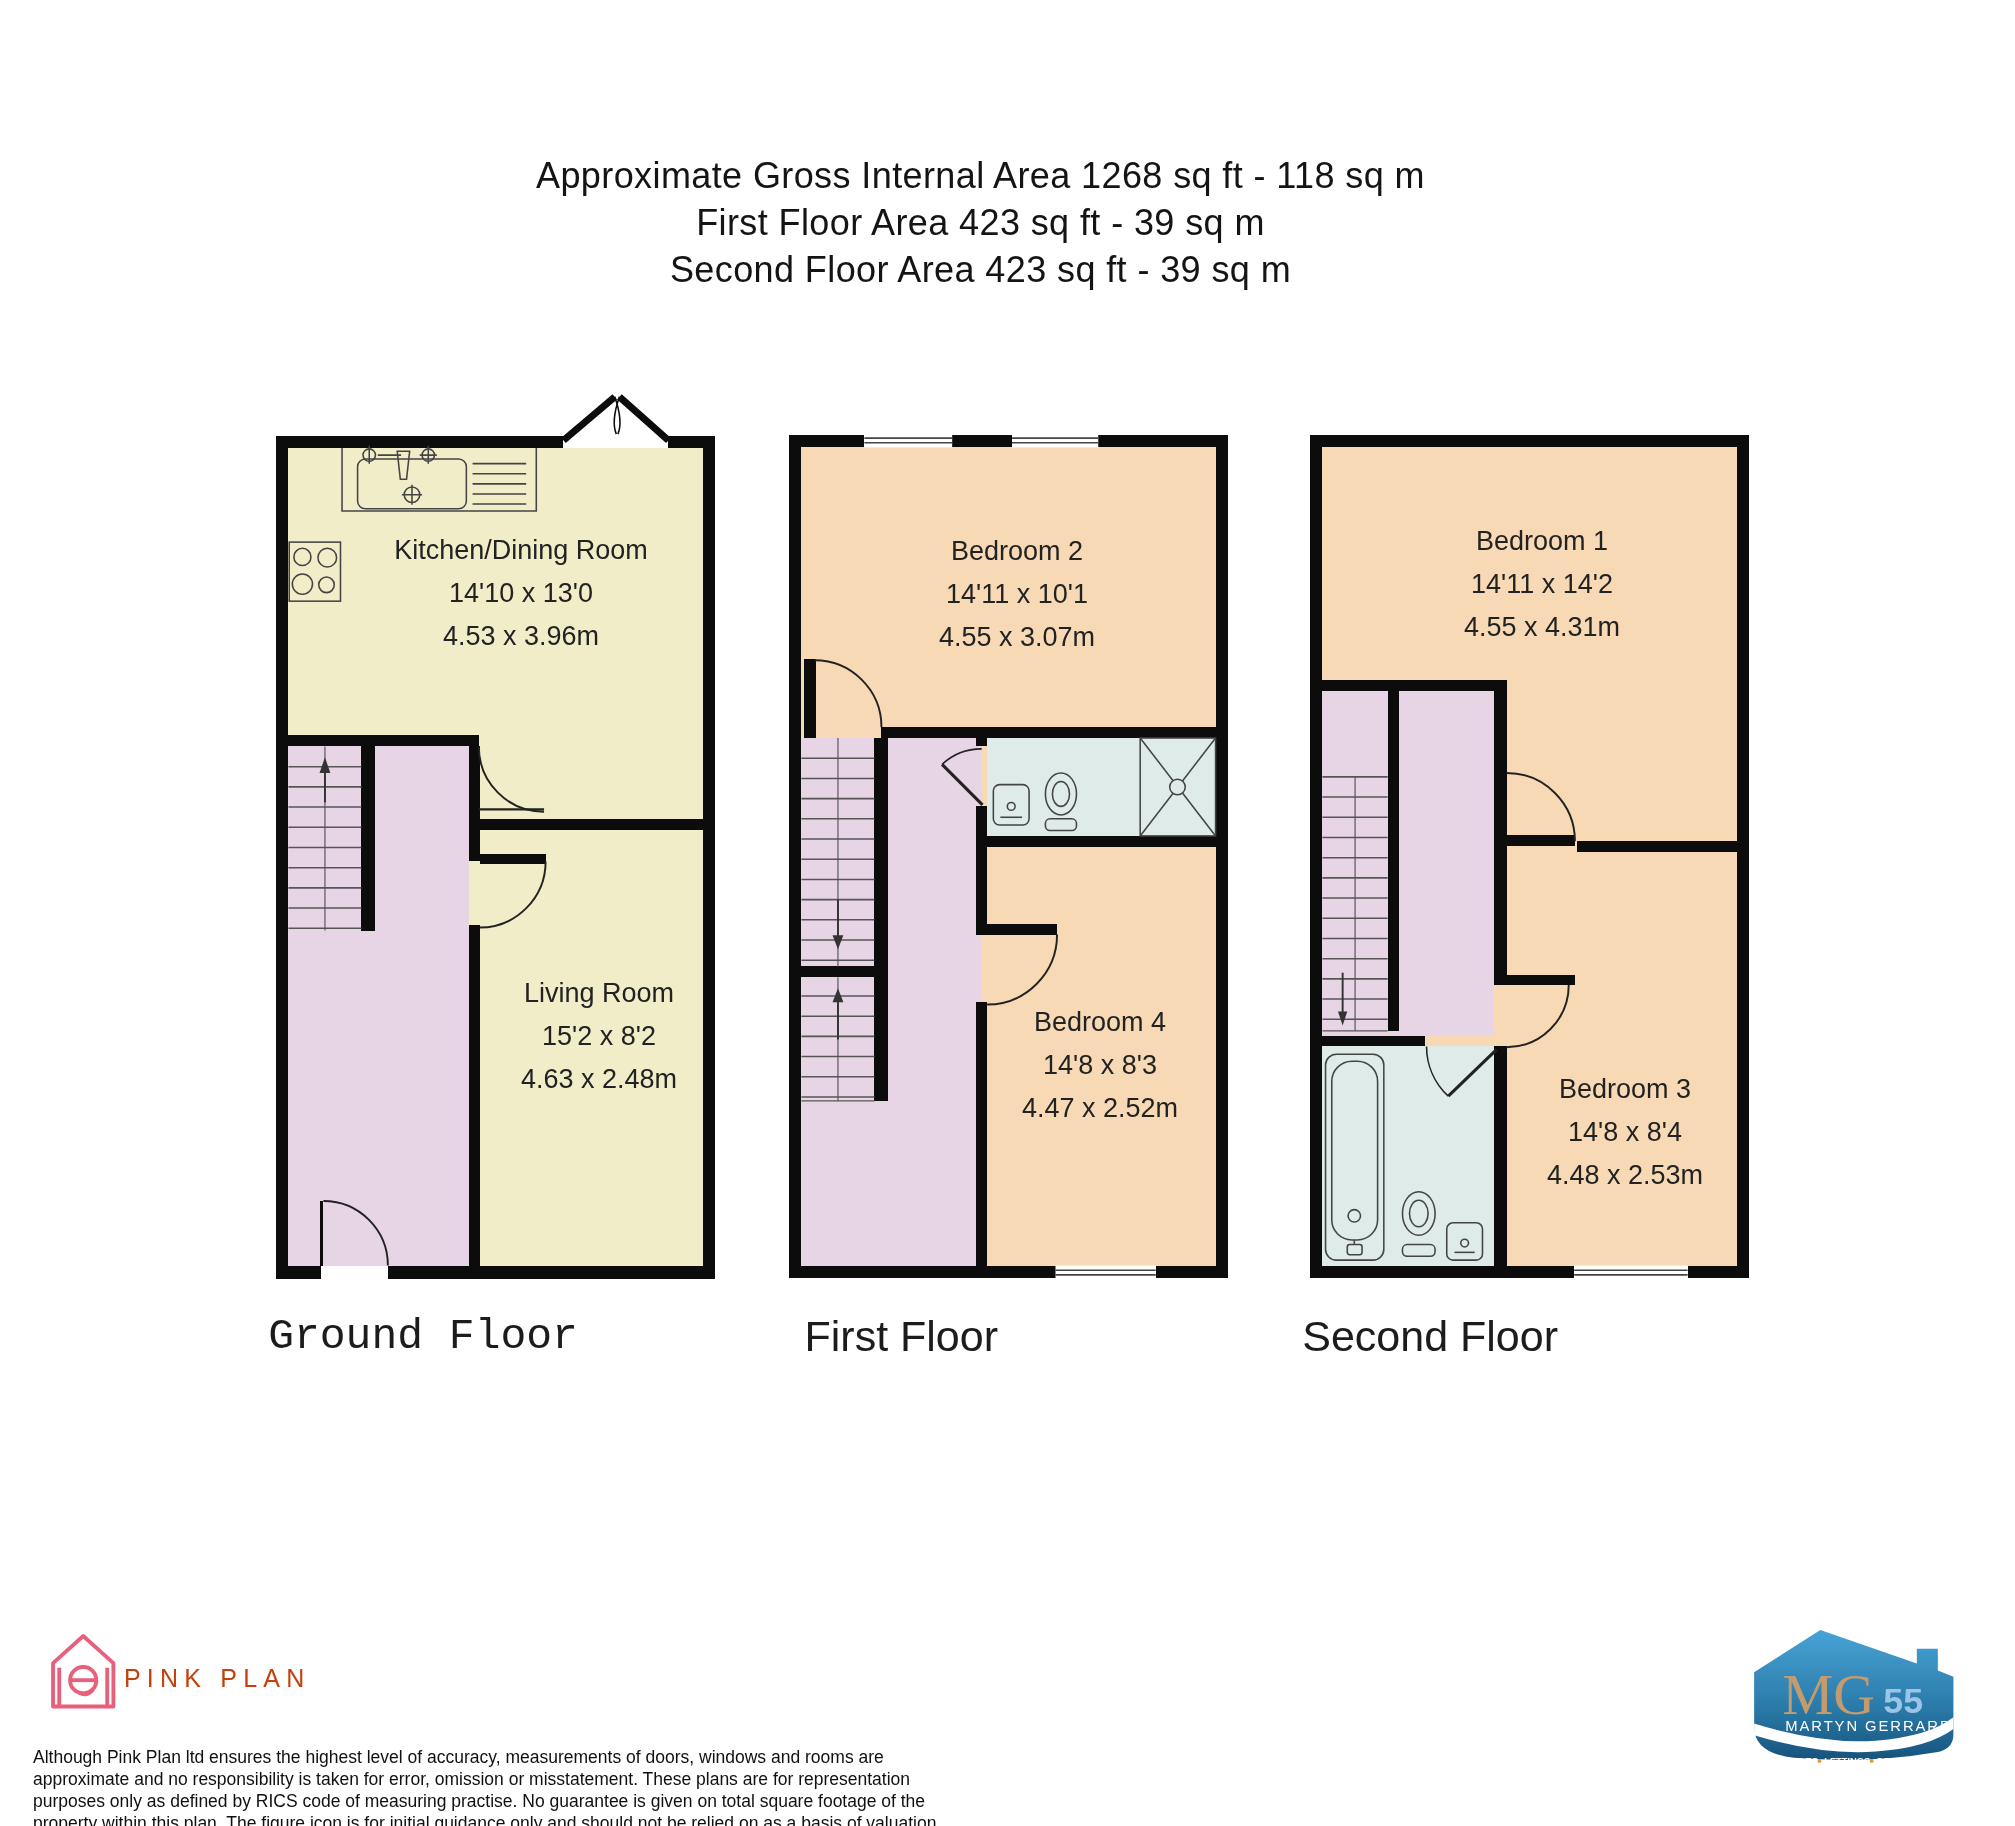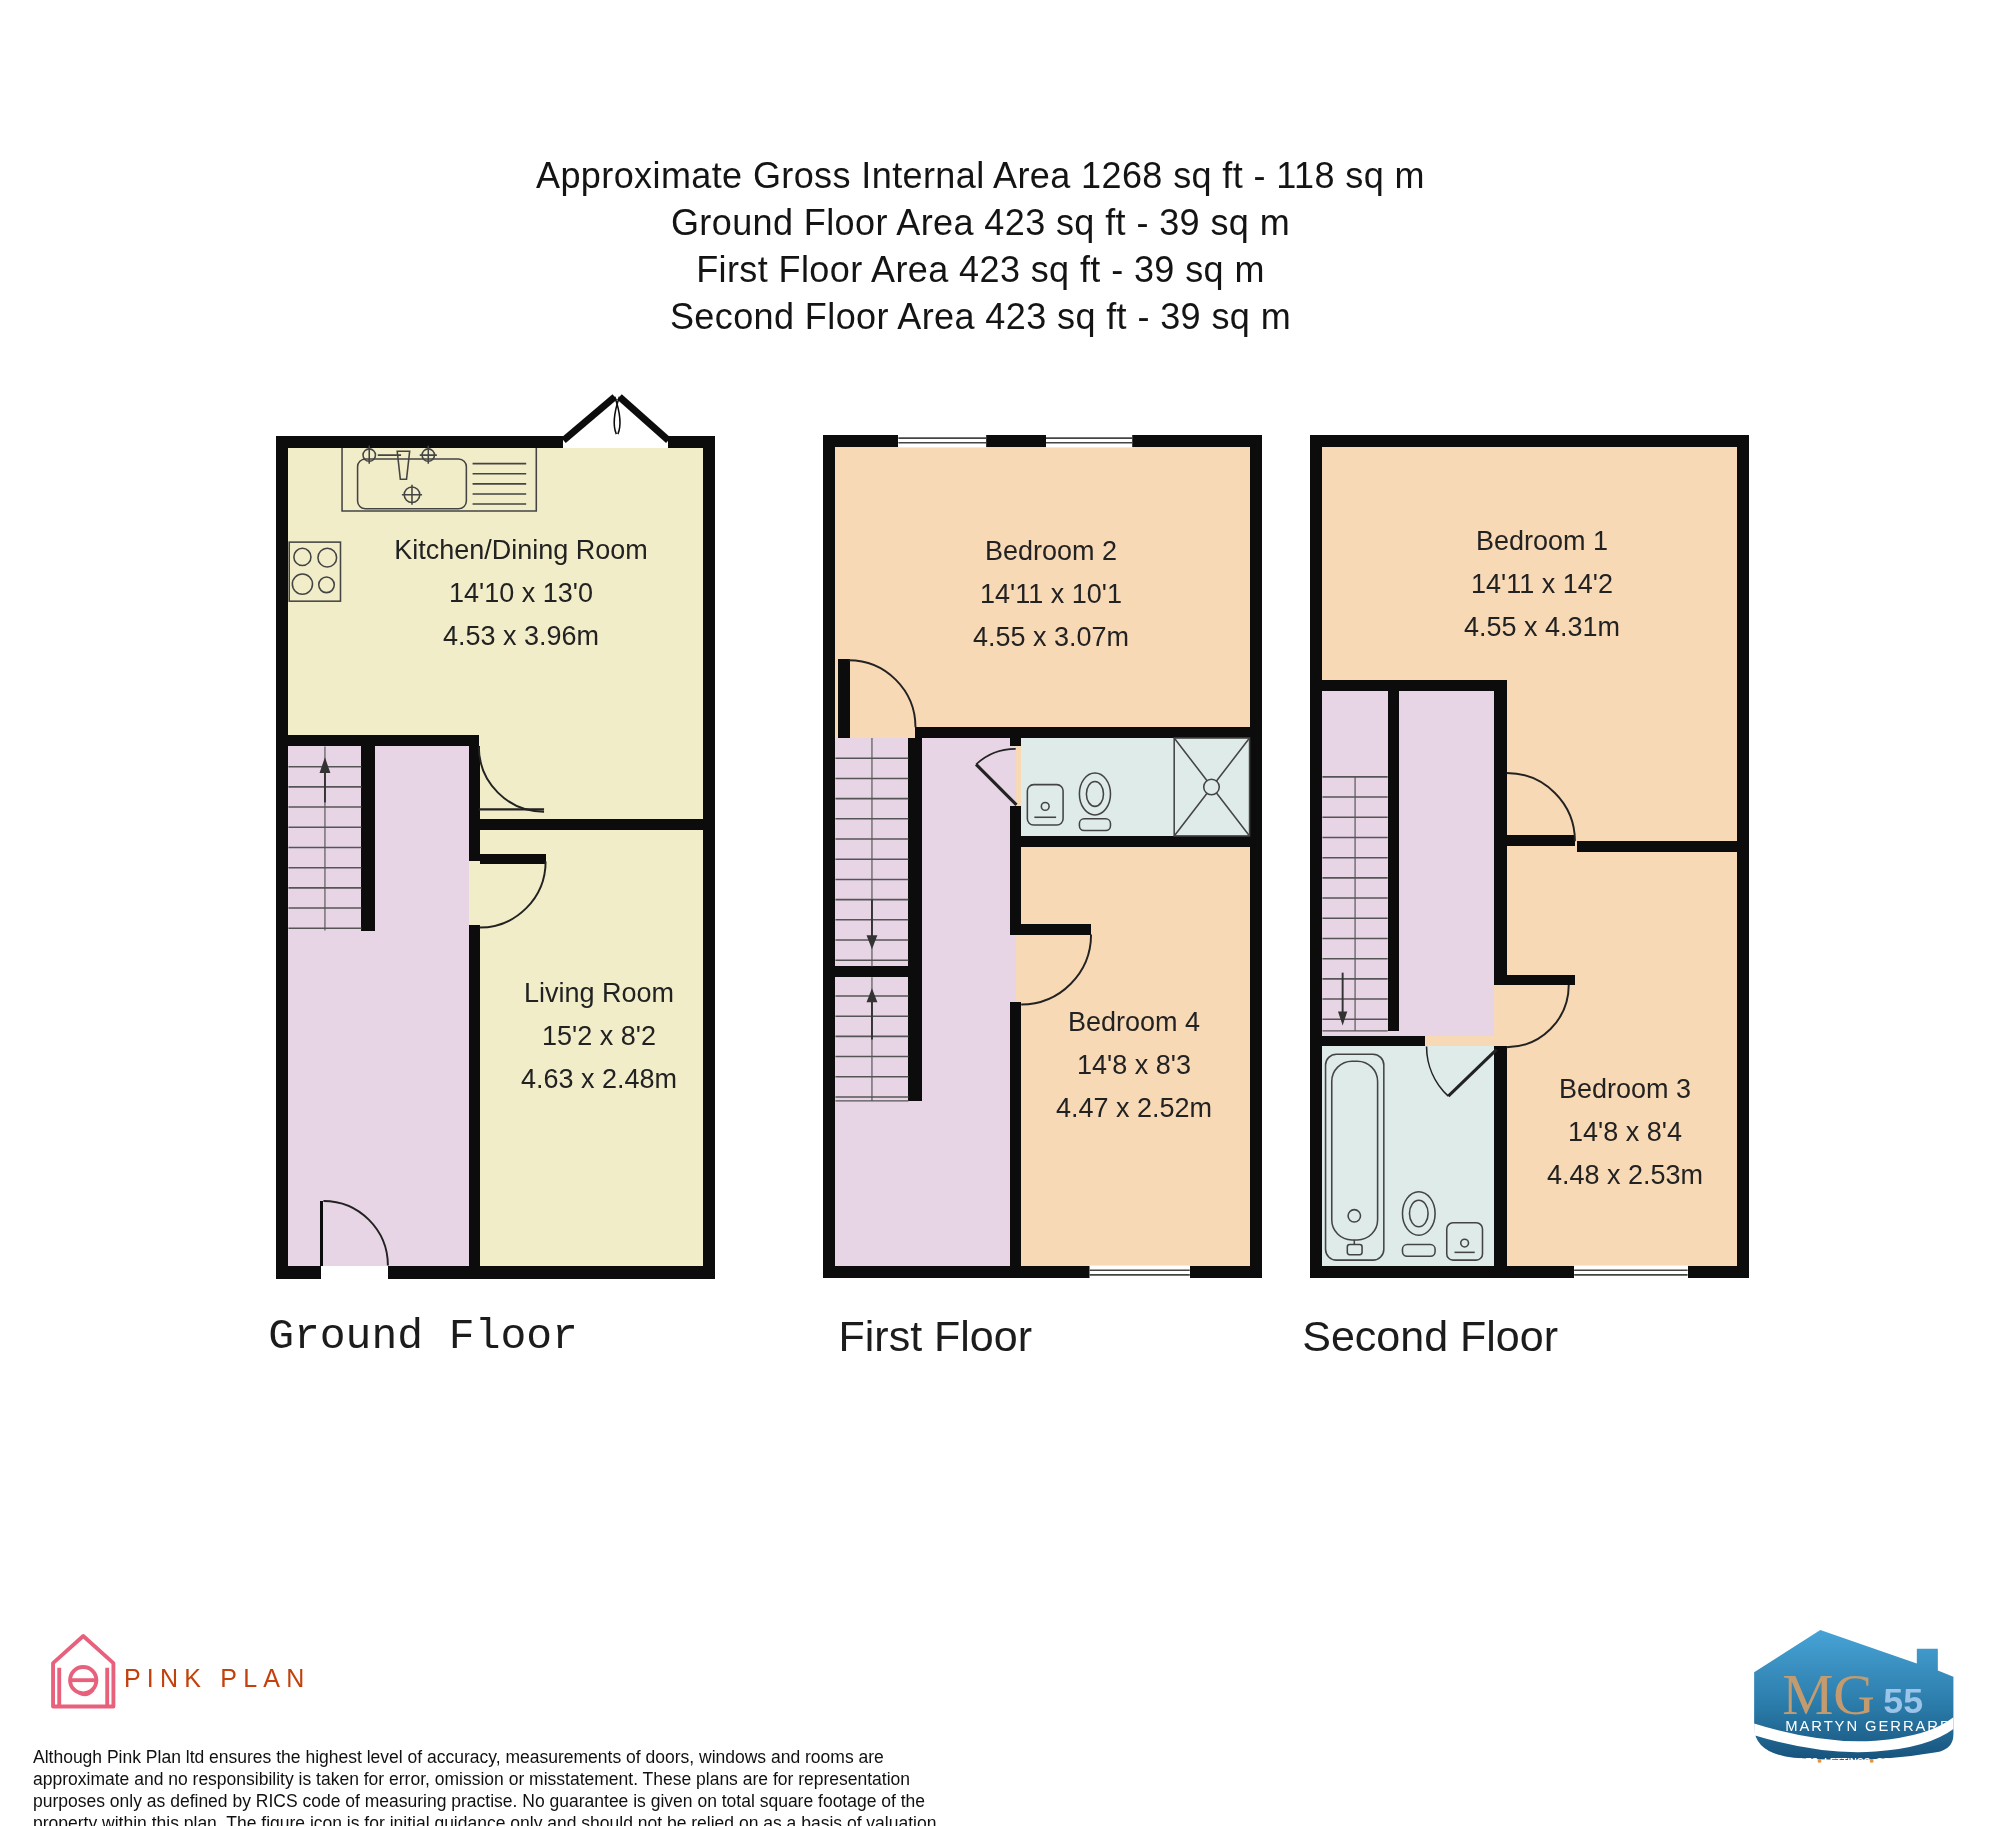--- a/index.html
+++ b/index.html
@@ -19,21 +19,20 @@
   .pinklogo{position:absolute;left:45px;top:1626px;}
   .mglogo{position:absolute;left:1751px;top:1627px;}
 </style>
 </head>
 <body>
 
 <div class="canvas">
 
   <div class="header">
     <div>Approximate Gross Internal Area 1268 sq ft - 118 sq m</div>
-    <div>Ground Floor Area 423 sq ft - 39 sq m</div>
     <div>First Floor Area 423 sq ft - 39 sq m</div>
     <div>Second Floor Area 423 sq ft - 39 sq m</div>
   </div>
 
   <div class="plan" style="left:276px;top:435px;">
     <svg style="top:-54px" width="439" height="898" viewBox="0 -70 565 1155" shape-rendering="crispEdges">
 
       <rect x="16" y="16" width="533" height="1053" fill="#f2edc9"></rect>
       <rect x="16" y="400" width="232" height="669" fill="#e7d5e6"></rect>
 
@@ -98,21 +97,21 @@
       <div>4.53 x 3.96m</div>
     </div>
     <div class="room-label" style="left:323px;top:601px;">
       <div>Living Room</div>
       <div>15'2 x 8'2</div>
       <div>4.63 x 2.48m</div>
     </div>
     <div class="floor-label" style="left:-7.8px;font-family:Liberation Mono, monospace;">Ground Floor</div>
   </div>
 
-  <div class="plan" style="left:789px;top:435px;margin-left:34px;">
+  <div class="plan" style="left:789px;top:435px;">
     <svg style="top:0" width="439" height="843" viewBox="0 0 565 1085" shape-rendering="crispEdges">
       <rect x="16" y="16" width="533" height="1053" fill="#f8d9b6"></rect>
       <rect x="16" y="390" width="232" height="679" fill="#e7d5e6"></rect>
       <rect x="255" y="390" width="294" height="126" fill="#deebe8"></rect>
       <g fill="#0c0c0c">
         <rect x="0" y="0" width="97" height="16"></rect>
           <rect x="210" y="0" width="77" height="16"></rect>
           <rect x="398" y="0" width="167" height="16"></rect>
         <rect x="0" y="0" width="16" height="1085"></rect>
           <rect x="549" y="0" width="16" height="1085"></rect>

